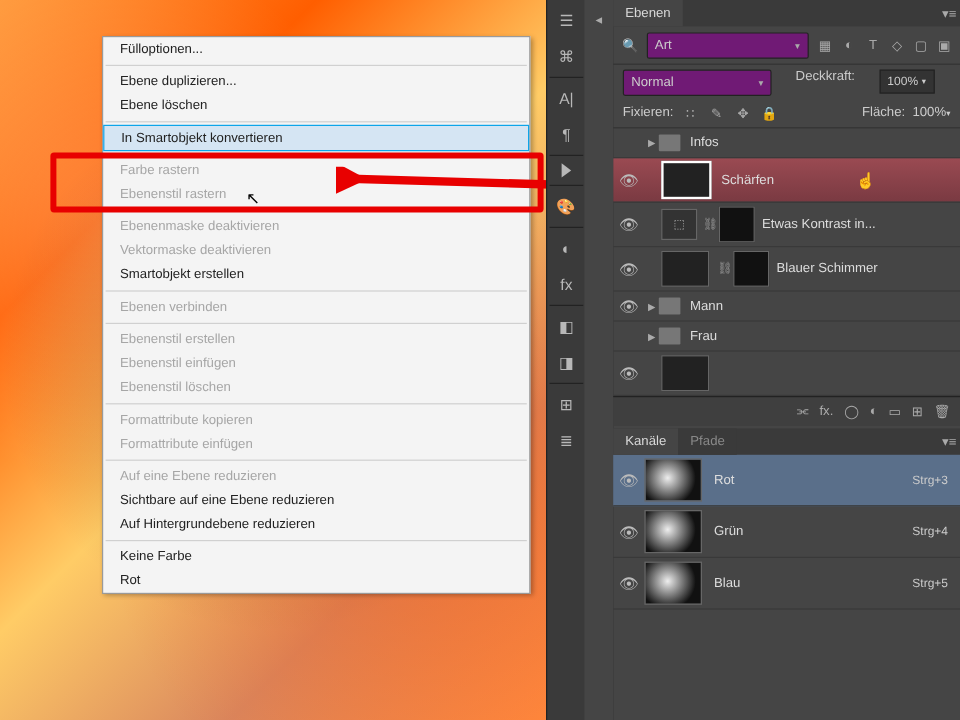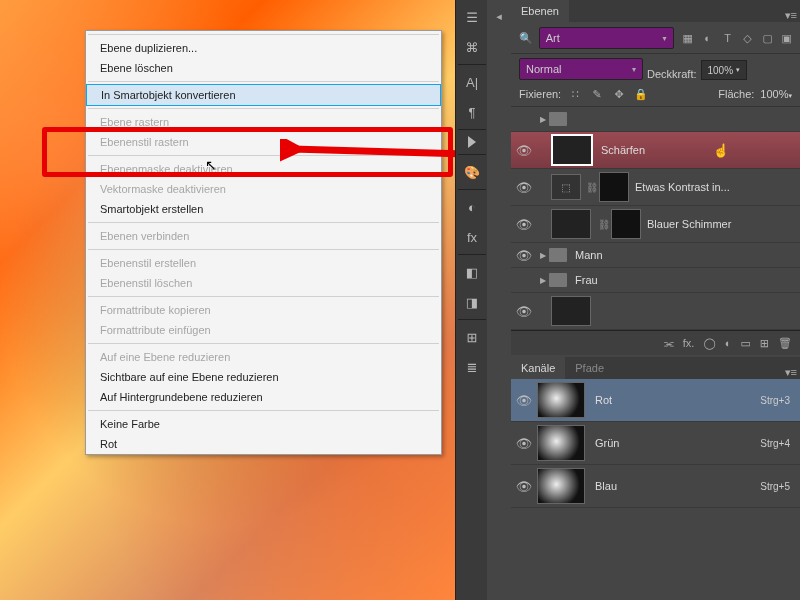--- a/index.html
+++ b/index.html
@@ -19,33 +19,33 @@
   
   .toolstrip{position:absolute;left:455px;top:0;width:32px;height:600px;background:#3a3a3a;border-left:1px solid #222;border-right:1px solid #222}
   .toolstrip .ticon{width:28px;height:26px;margin:4px auto;display:flex;align-items:center;justify-content:center;color:#b8b8b8;font-size:13px}
   .toolstrip .sep{height:1px;background:#222;margin:4px 2px}
   .toolstrip .arrow-ind{width:0;height:0;margin:6px auto;border-top:6px solid transparent;border-bottom:6px solid transparent;border-left:8px solid #b8b8b8}
   
   .collapse-strip{position:absolute;left:487px;top:0;width:24px;height:600px;background:#454545;border-right:1px solid #222}
   .collapse-strip .dot{width:18px;height:18px;margin:7px auto;border-radius:2px;display:flex;align-items:center;justify-content:center;color:#aaa;font-size:11px}
   
   .panels{position:absolute;left:511px;top:0;width:289px;height:600px;background:#454545}
-  .panel-tab{height:22px;background:#3a3a3a;display:flex;align-items:flex-end}
+  .panel-tab{height:22px;background:#3a3a3a;display:flex;align-items:center}
   .panel-tab .tab{padding:0 10px;height:22px;line-height:22px;background:#454545;color:#d8d8d8;font-size:11px}
   .panel-tab .tab.inactive{background:#3a3a3a;color:#888}
   .panel-tab .flex{flex:1}
   .panel-tab .menu{width:18px;text-align:center;color:#aaa}
   
   .layer-top{padding:5px 8px 4px 8px;display:flex;align-items:center;gap:6px;border-bottom:1px solid #333}
   .dd{height:20px;background:#701a75;border:1px solid #222;border-radius:2px;color:#ccc;padding:0 6px;display:flex;align-items:center;justify-content:space-between}
   .dd .caret{font-size:8px;color:#aaa;margin-left:4px}
   .type-filter{flex:1;min-width:0}
   .filter-icons{display:flex;gap:4px}
   .filter-icons span{width:16px;height:16px;display:flex;align-items:center;justify-content:center;color:#aaa;font-size:11px}
-  .row2{padding:4px 8px;display:flex;align-items:flex-end;gap:4px}
+  .row2{padding:4px 8px;display:flex;align-items:flex-start;gap:20px}
   .row2 .lbl{color:#ccc;font-size:11px}
   .row2 .pct{width:44px;height:18px;background:#333;border:1px solid #222;display:flex;align-items:center;justify-content:center;gap:3px;font-size:10px}
   .lock-row{padding:2px 8px 4px 8px;display:flex;align-items:center;gap:6px;border-bottom:1px solid #333}
   .lock-row .ic{width:16px;height:16px;display:flex;align-items:center;justify-content:center;color:#aaa;font-size:11px}
   
   .layer-list{max-height:308px;overflow:hidden}
   .layer{display:flex;align-items:center;height:36px;border-bottom:1px solid #393939}
   .layer.group{height:24px}
   .layer .vis{width:26px;text-align:center;color:#bbb;font-size:13px}
   .layer .indent{width:14px}
@@ -74,36 +74,38 @@
   .ch-list .ch .name{flex:1;color:#ddd}
   .ch-list .ch .sc{color:#ccc;padding-right:10px;font-size:10px}
   .sel-blue{background:#5a6f8a!important}
 </style>
 </head>
 <body>
 
 <div class="canvas"></div>
 
 <div class="ctx" id="ctx">
+    <div class="mi">Fülloptionen...</div>
     <div class="sep"></div>
     <div class="mi">Ebene duplizieren...</div>
     <div class="mi">Ebene löschen</div>
     <div class="sep"></div>
     <div class="mi highlight">In Smartobjekt konvertieren</div>
     <div class="sep"></div>
-    <div class="mi disabled">Ebene rastern</div>
+    <div class="mi disabled">Farbe rastern</div>
     <div class="mi disabled">Ebenenstil rastern</div>
     <div class="sep"></div>
     <div class="mi disabled">Ebenenmaske deaktivieren</div>
     <div class="mi disabled">Vektormaske deaktivieren</div>
     <div class="mi">Smartobjekt erstellen</div>
     <div class="sep"></div>
     <div class="mi disabled">Ebenen verbinden</div>
     <div class="sep"></div>
     <div class="mi disabled">Ebenenstil erstellen</div>
+    <div class="mi disabled">Ebenenstil einfügen</div>
     <div class="mi disabled">Ebenenstil löschen</div>
     <div class="sep"></div>
     <div class="mi disabled">Formattribute kopieren</div>
     <div class="mi disabled">Formattribute einfügen</div>
     <div class="sep"></div>
     <div class="mi disabled">Auf eine Ebene reduzieren</div>
     <div class="mi">Sichtbare auf eine Ebene reduzieren</div>
     <div class="mi">Auf Hintergrundebene reduzieren</div>
     <div class="sep"></div>
     <div class="mi">Keine Farbe</div>
@@ -188,20 +190,21 @@
     <span class="ic">🔒</span>
     <div style="flex:1"></div>
     <span class="lbl">Fläche:</span>
     <div class="pct"><span>100%</span><span style="font-size:7px">▾</span></div>
   </div>
   <div class="layer-list" id="layer-list">
       <div class="layer group">
         <div class="vis"></div>
         <div class="tw">▶</div>
         <div class="folder"></div>
+        <div class="name">Infos</div>
       </div>
       <div class="layer selected" style="position: relative;">
         <div class="vis">👁</div>
         <div class="indent"></div>
         <div class="thumb th-fire"></div>
         <div class="name">Schärfen</div>
         <span class="hand-cursor">☝</span>
       </div>
       <div class="layer">
         <div class="vis">👁</div>

